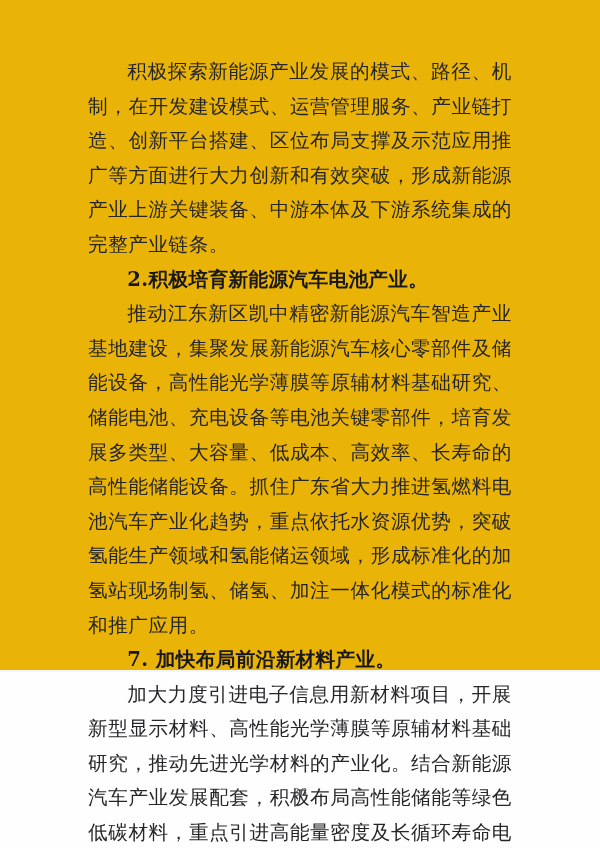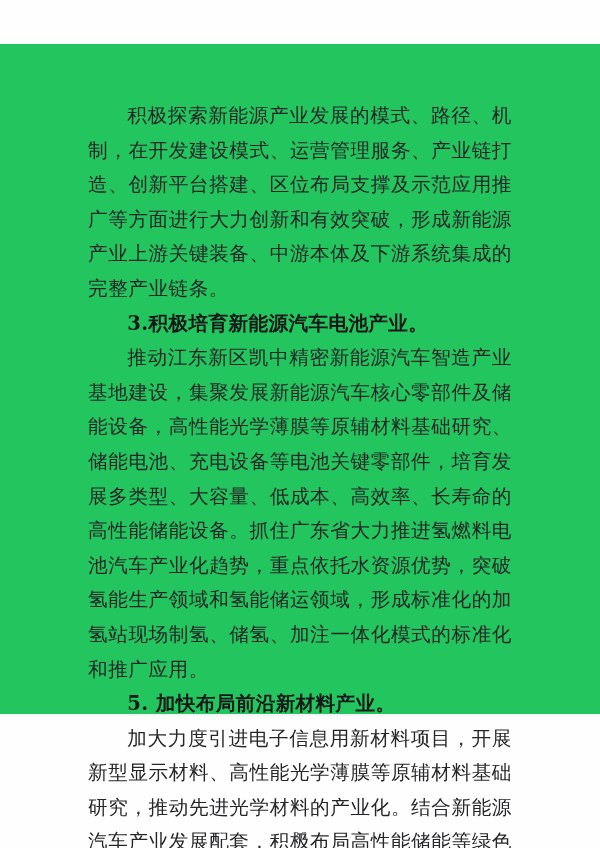--- a/index.html
+++ b/index.html
@@ -14,23 +14,22 @@
     overflow: hidden;
     position: relative;
   }
 
   .page {
     position: absolute;
     left: 0;
     top: 0;
     width: 600px;
     height: 672px;
-    background: #22c55e;
+    background: #eab308;
     box-sizing: border-box;
-    margin-top: 44px;
   }
 
   .content {
     position: absolute;
     left: 88px;
     top: 55px;
     width: 424px;
   }
 
   .para {
@@ -81,25 +80,25 @@
 </style>
 </head>
 <body>
 
 <div class="page">
 
   <div class="content">
 
     <p class="para">积极探索新能源产业发展的模式、路径、机制，在开发建设模式、运营管理服务、产业链打造、创新平台搭建、区位布局支撑及示范应用推广等方面进行大力创新和有效突破，形成新能源产业上游关键装备、中游本体及下游系统集成的完整产业链条。</p>
 
-    <p class="heading">3.积极培育新能源汽车电池产业。</p>
+    <p class="heading">2.积极培育新能源汽车电池产业。</p>
 
     <p class="para">推动江东新区凯中精密新能源汽车智造产业基地建设，集聚发展新能源汽车核心零部件及储能设备，高性能光学薄膜等原辅材料基础研究、储能电池、充电设备等电池关键零部件，培育发展多类型、大容量、低成本、高效率、长寿命的高性能储能设备。抓住广东省大力推进氢燃料电池汽车产业化趋势，重点依托水资源优势，突破氢能生产领域和氢能储运领域，形成标准化的加氢站现场制氢、储氢、加注一体化模式的标准化和推广应用。</p>
 
-    <p class="heading">5. 加快布局前沿新材料产业。</p>
+    <p class="heading">7. 加快布局前沿新材料产业。</p>
 
     <p class="para">加大力度引进电子信息用新材料项目，开展新型显示材料、高性能光学薄膜等原辅材料基础研究，推动先进光学材料的产业化。结合新能源汽车产业发展配套，积极布局高性能储能等绿色低碳材料，重点引进高能量密度及长循环寿命电池正负极材料、耐高温低电阻隔膜和高导电率电解液等锂离子电池关键材料项目。</p>
 
   </div>
 
   <div class="page-number">36</div>
 
   <div class="bottom-edge"></div>
 
 </div>

